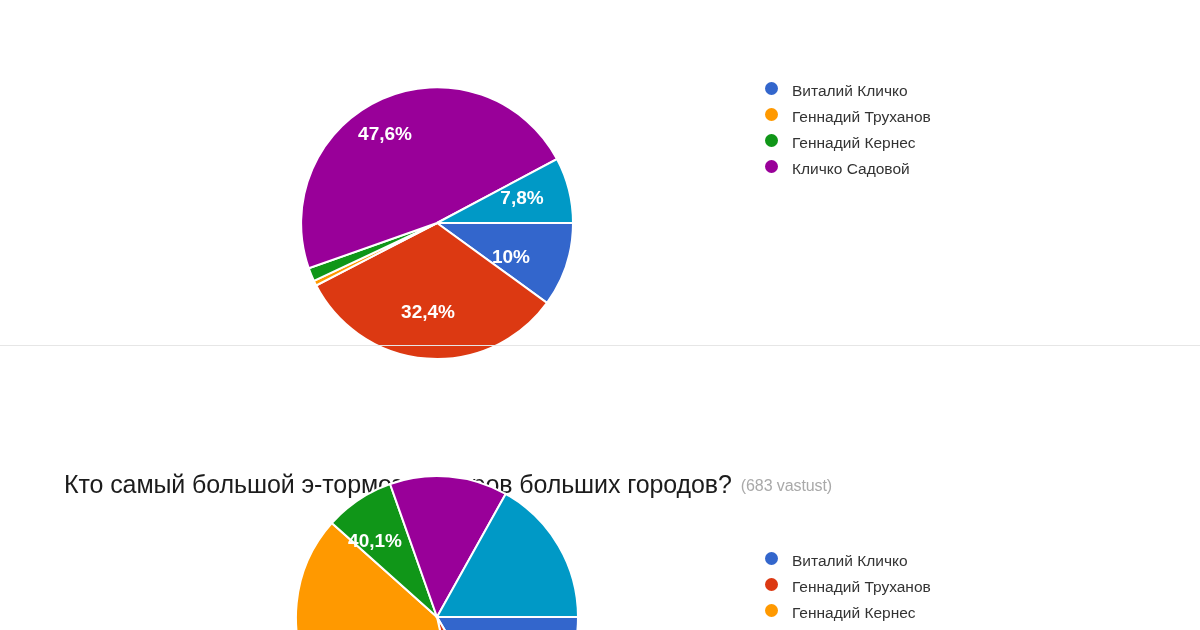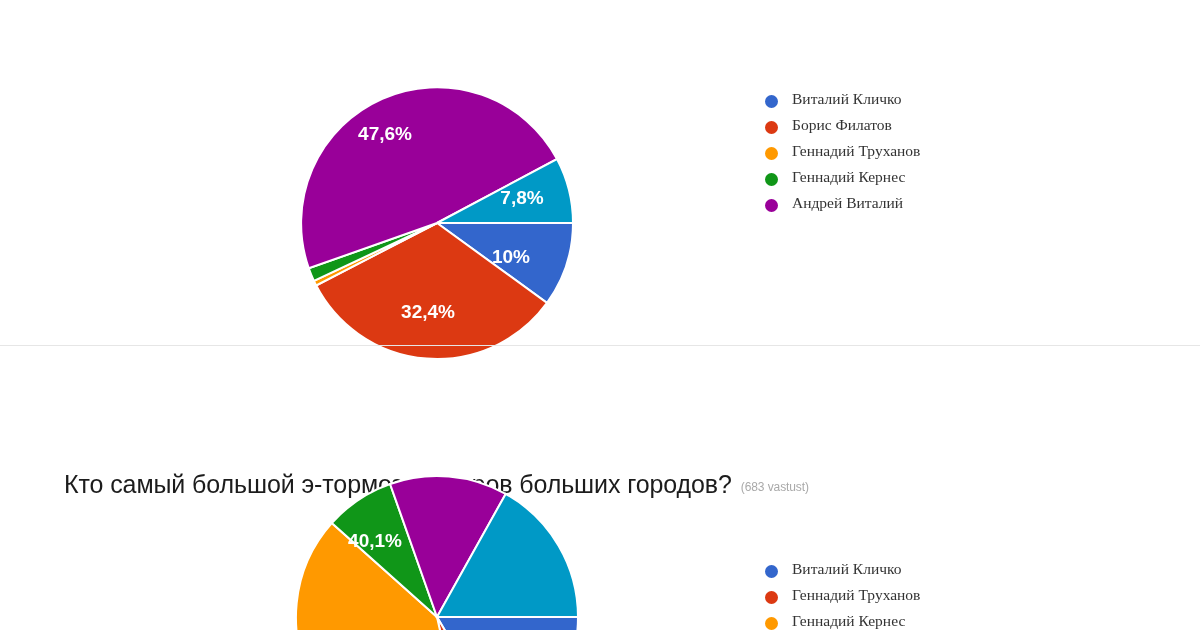--- a/index.html
+++ b/index.html
@@ -37,21 +37,21 @@
     position: absolute;
     left: 64px;
     top: 90px;
     font-size: 25px;
     font-weight: 400;
     color: #1c1c1c;
     white-space: nowrap;
     letter-spacing: -0.1px;
   }
   .poll-title .answer-count {
-    font-size: 12px;
+    font-size: 16px;
     color: #a9a9a9;
     margin-left: 9px;
     vertical-align: 2px;
   }
 
   .chart-area {
     position: absolute;
     left: 0;
     top: 90px;
     width: 1200px;
@@ -76,23 +76,22 @@
   }
 
   .legend {
     position: absolute;
     left: 765px;
     top: 82px;
     width: 400px;
   }
   .legend-row {
     display: flex;
-    align-items: flex-end;
+    align-items: flex-start;
     height: 26px;
-    font-family: Liberation Serif, serif;
   }
   .legend-dot {
     width: 13px;
     height: 13px;
     border-radius: 50%;
     flex: 0 0 auto;
   }
   .legend-label {
     margin-left: 14px;
     font-size: 15.5px;
@@ -130,34 +129,30 @@
         </g>
       </svg>
     </div>
 
     <div class="legend">
       <div class="legend-row">
         <span class="legend-dot" style="background:#3366cc"></span>
         <span class="legend-label">Виталий Кличко</span>
       </div>
       <div class="legend-row">
-        <span class="legend-dot" style="background:#dc3912"></span>
-        <span class="legend-label">Борис Филатов</span>
-      </div>
-      <div class="legend-row">
         <span class="legend-dot" style="background:#ff9900"></span>
         <span class="legend-label">Геннадий Труханов</span>
       </div>
       <div class="legend-row">
         <span class="legend-dot" style="background:#109618"></span>
         <span class="legend-label">Геннадий Кернес</span>
       </div>
       <div class="legend-row">
         <span class="legend-dot" style="background:#990099"></span>
-        <span class="legend-label">Андрей Виталий</span>
+        <span class="legend-label">Кличко Садовой</span>
       </div>
     </div>
 
   </div>
 </div>
 
 <div class="section-divider"></div>
 
 <div class="poll-block" id="poll-2">
 

